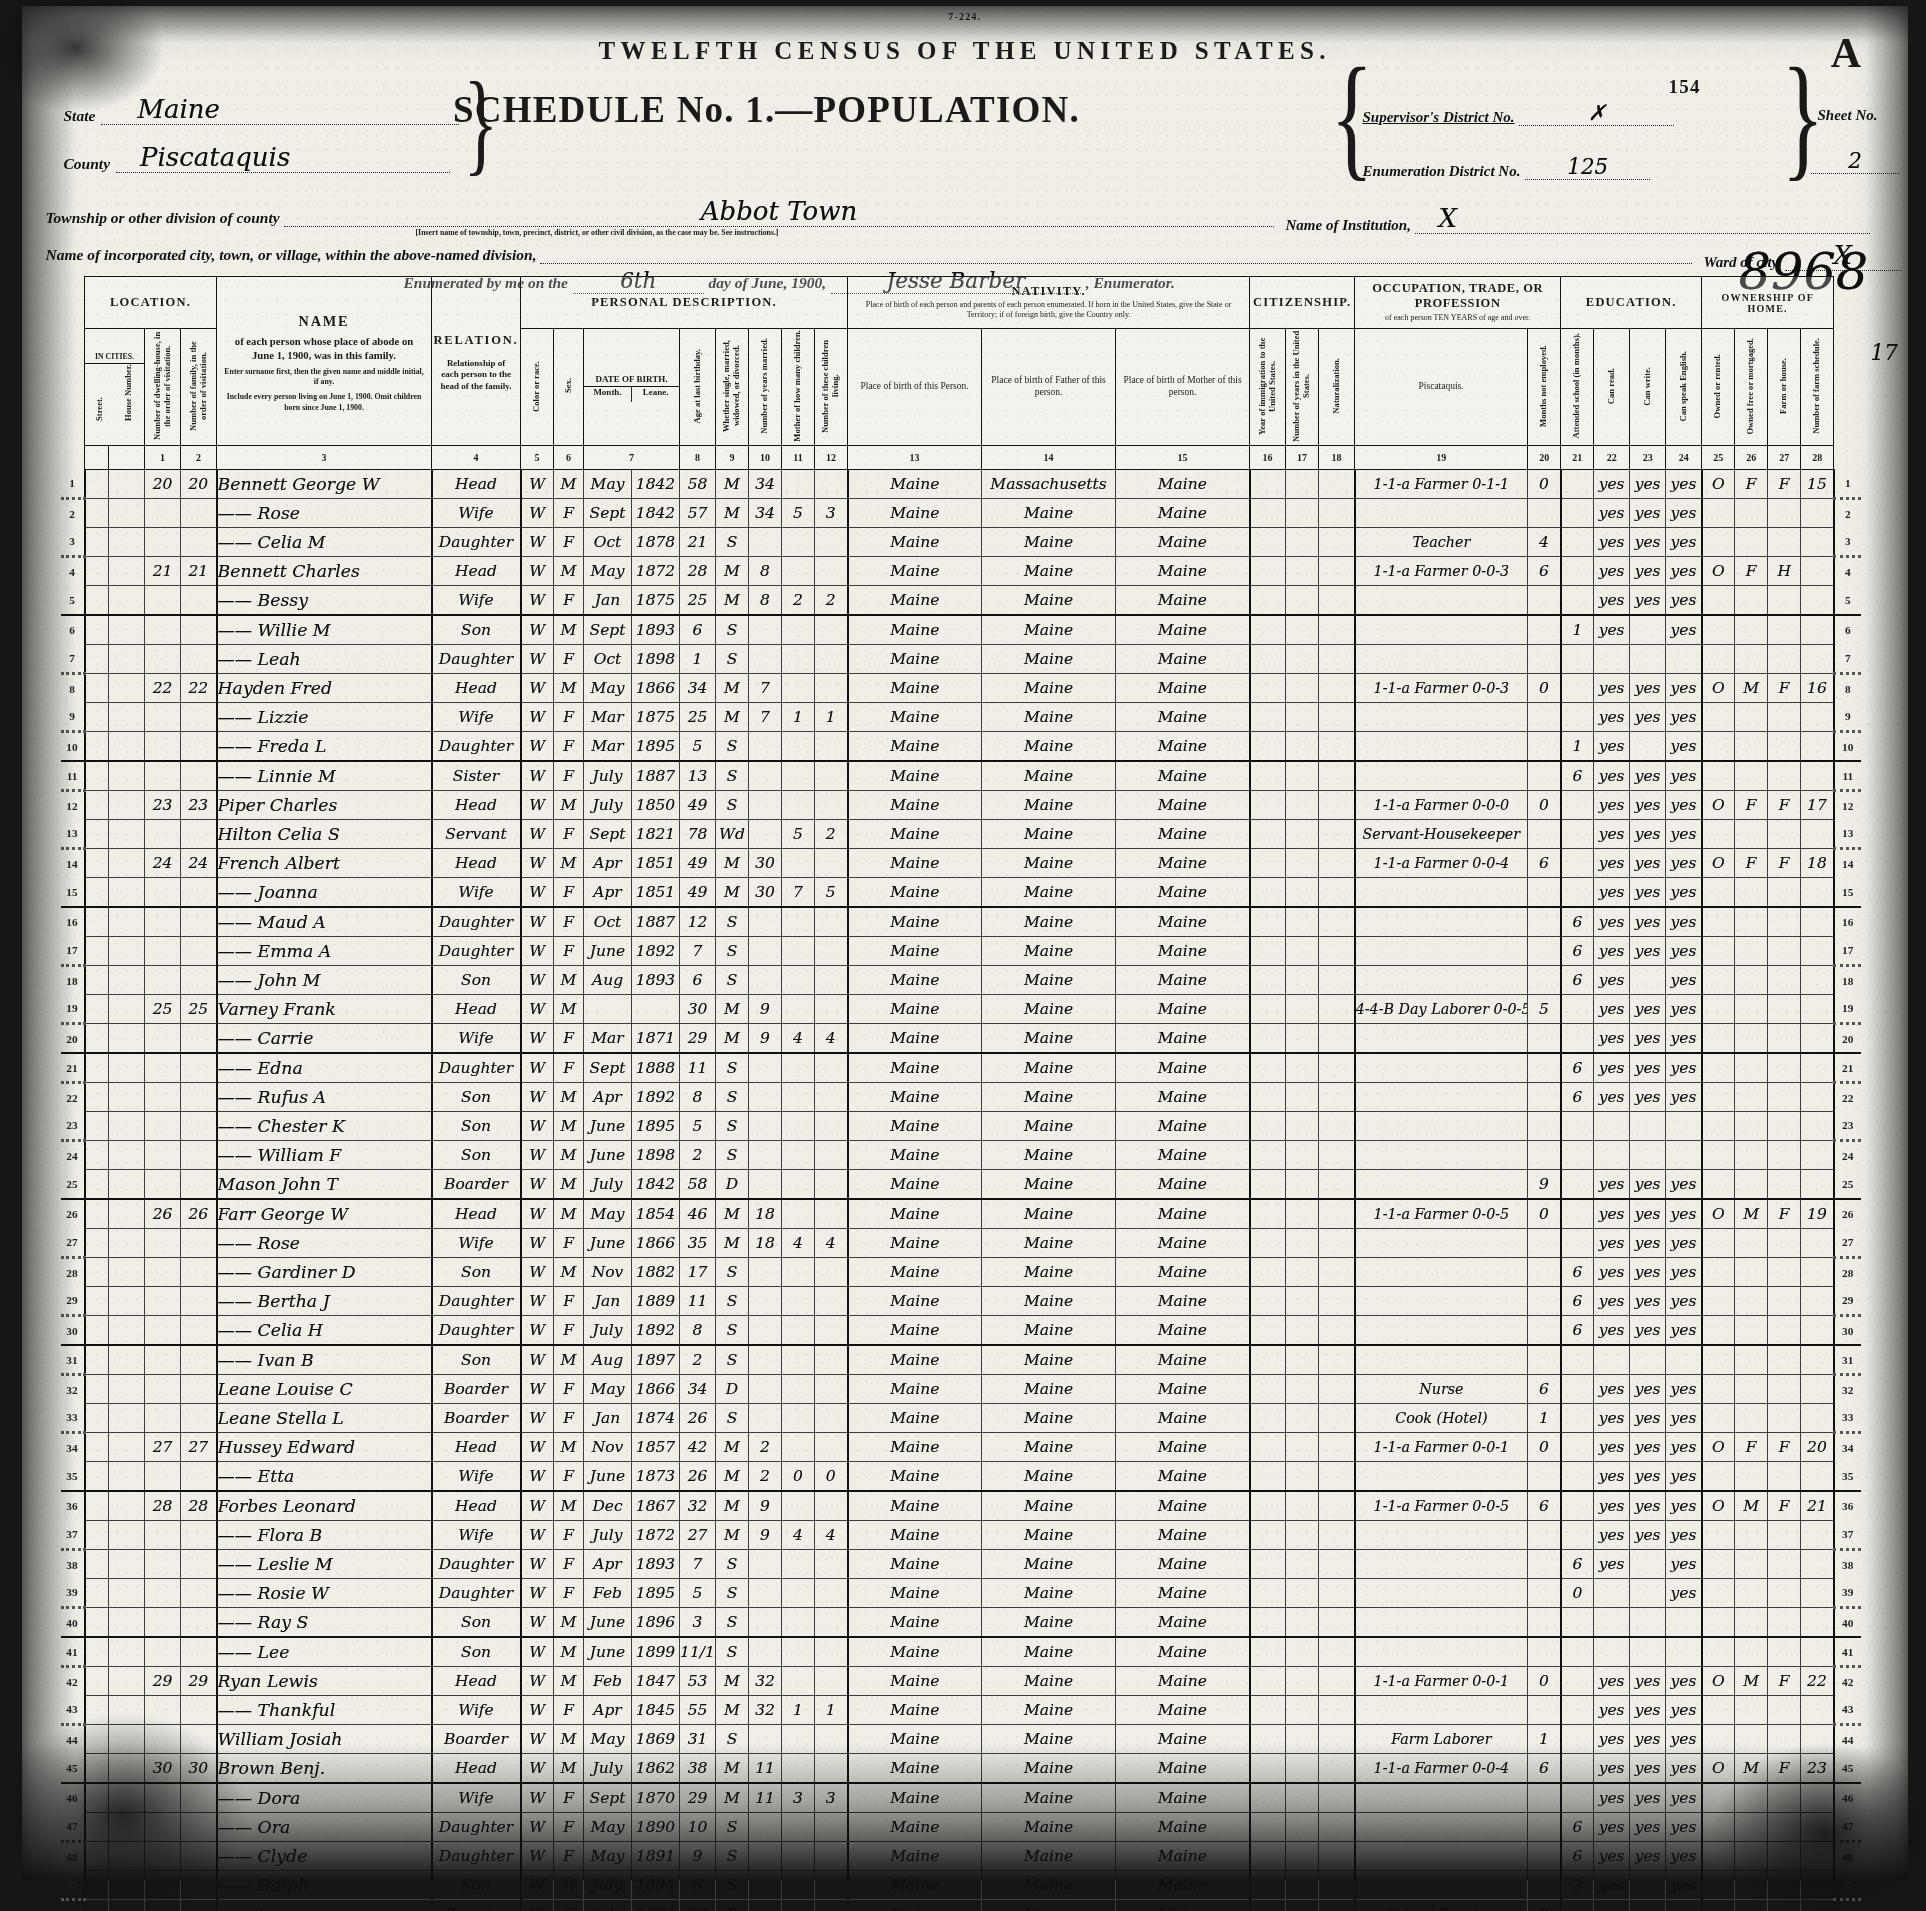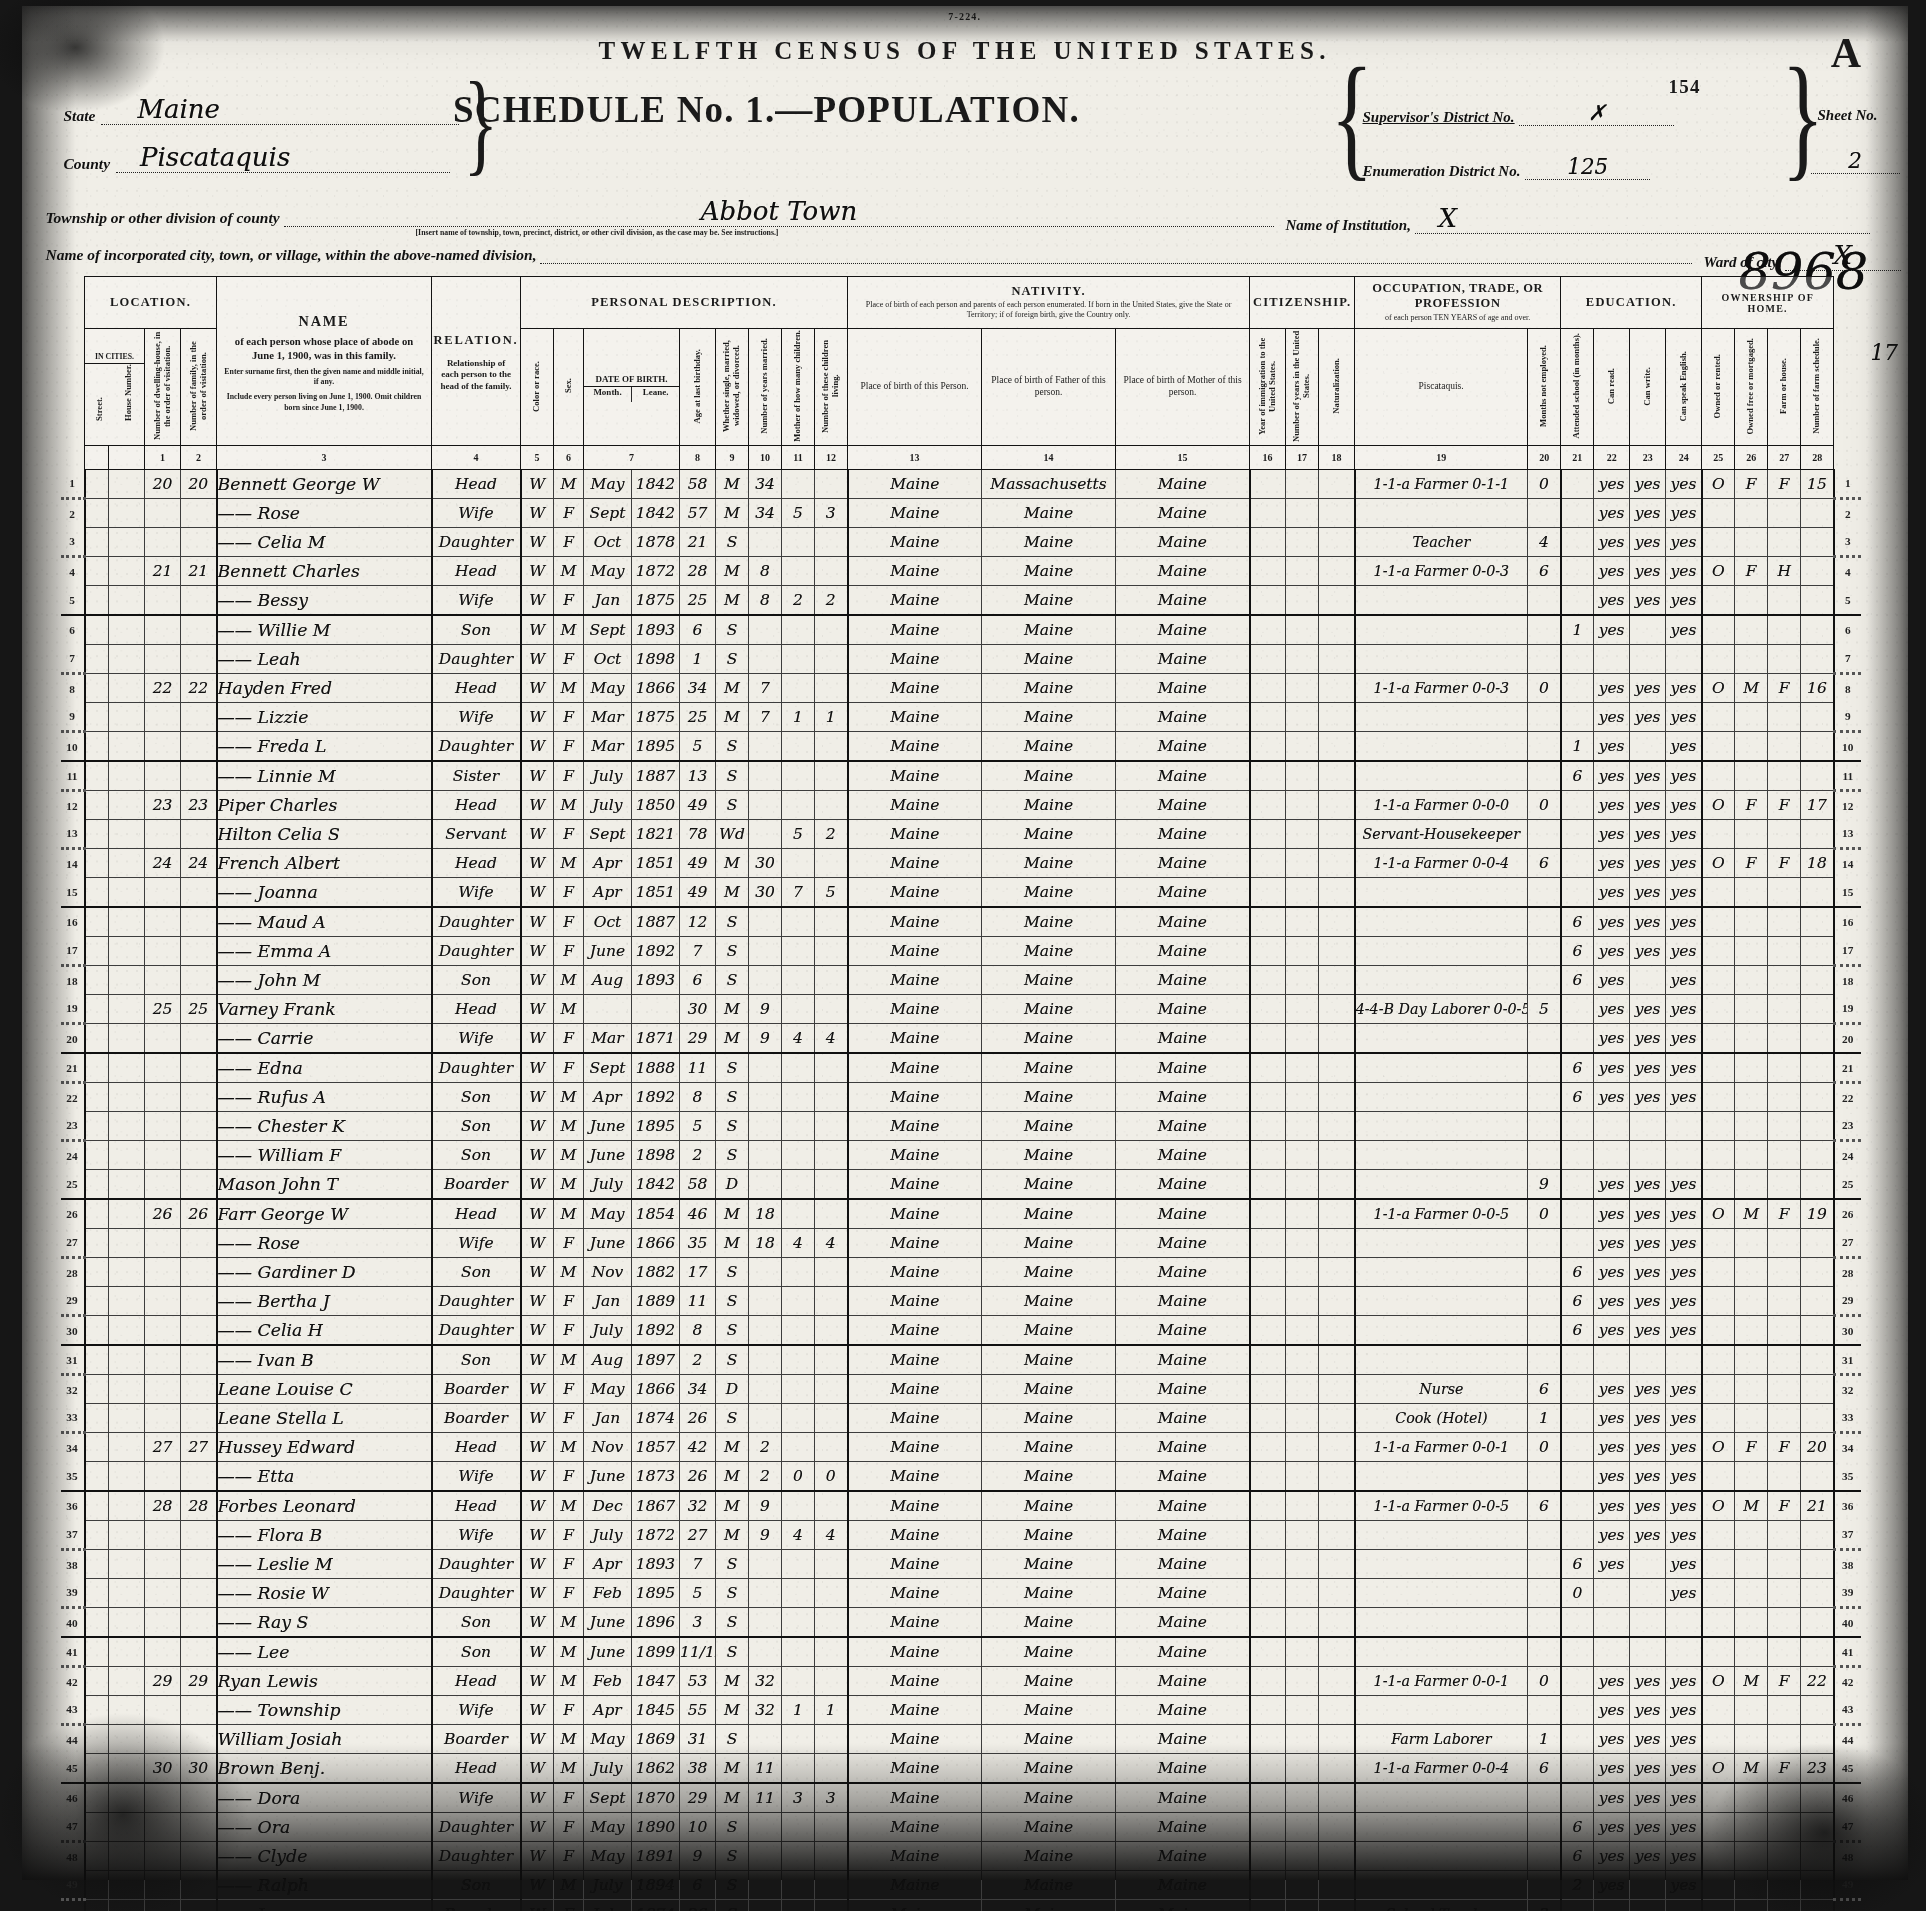--- a/index.html
+++ b/index.html
@@ -145,20 +145,29 @@
       <span class="dotline" style="flex:1;height:20px;margin-left:3.6px;"></span>
     </div>
   </div>
   <div class="abs" style="left:1682px;top:234px;width:197px;">
     <div class="fieldrow">
       <span class="lbl" style="font-size:15px;white-space:nowrap;">Ward of city,</span>
       <span class="hw hw-lg dotline" style="flex:1;text-align:center;margin-left:3.6px;">X</span>
     </div>
   </div>
 
+  <div class="abs" style="left:382px;top:262px;width:1133px;">
+    <div class="fieldrow" style="align-items:baseline;">
+      <span class="lbl" style="font-size:15.5px;white-space:nowrap;">Enumerated by me on the</span>
+      <span class="hw hw-md dotline" style="min-width:131px;text-align:center;margin:0 4.8px;">6th</span>
+      <span class="lbl" style="font-size:15.5px;white-space:nowrap;">day of June, 1900,</span>
+      <span class="hw hw-md dotline" style="min-width:250px;text-align:center;margin:0 4.8px;">Jesse Barber</span>
+      <span class="lbl" style="font-size:15.5px;white-space:nowrap;">, Enumerator.</span>
+    </div>
+  </div>
   <div class="abs hw hw-xl" style="left:1717px;top:236px;">8968</div>
   <div class="abs hw margin-note" style="left:1849px;top:334px;">17</div>
 
   <div class="tblwrap">
     <table class="census">
       <colgroup>
         <col style="width:24px">
           <col style="width:24px">
           <col style="width:36px">
           <col style="width:36px">
@@ -1768,21 +1777,21 @@
             <td class="bc hwc">F</td>
             <td class="bc hwc gb">22</td>
             <td class="rownum">42</td>
           </tr>
           <tr class="dotrow">
             <td class="rownum">43</td>
             <td class="bc gl"></td>
             <td class="bc"></td>
             <td class="bc hwc"></td>
             <td class="bc hwc gb"></td>
-            <td class="bc hwc namec gb">——  Township</td>
+            <td class="bc hwc namec gb">——  Thankful</td>
             <td class="bc hwc gb">Wife</td>
             <td class="bc hwc">W</td>
             <td class="bc hwc">F</td>
             <td class="bc hwc">Apr</td>
             <td class="bc hwc">1845</td>
             <td class="bc hwc">55</td>
             <td class="bc hwc">M</td>
             <td class="bc hwc">32</td>
             <td class="bc hwc">1</td>
             <td class="bc hwc gb">1</td>

